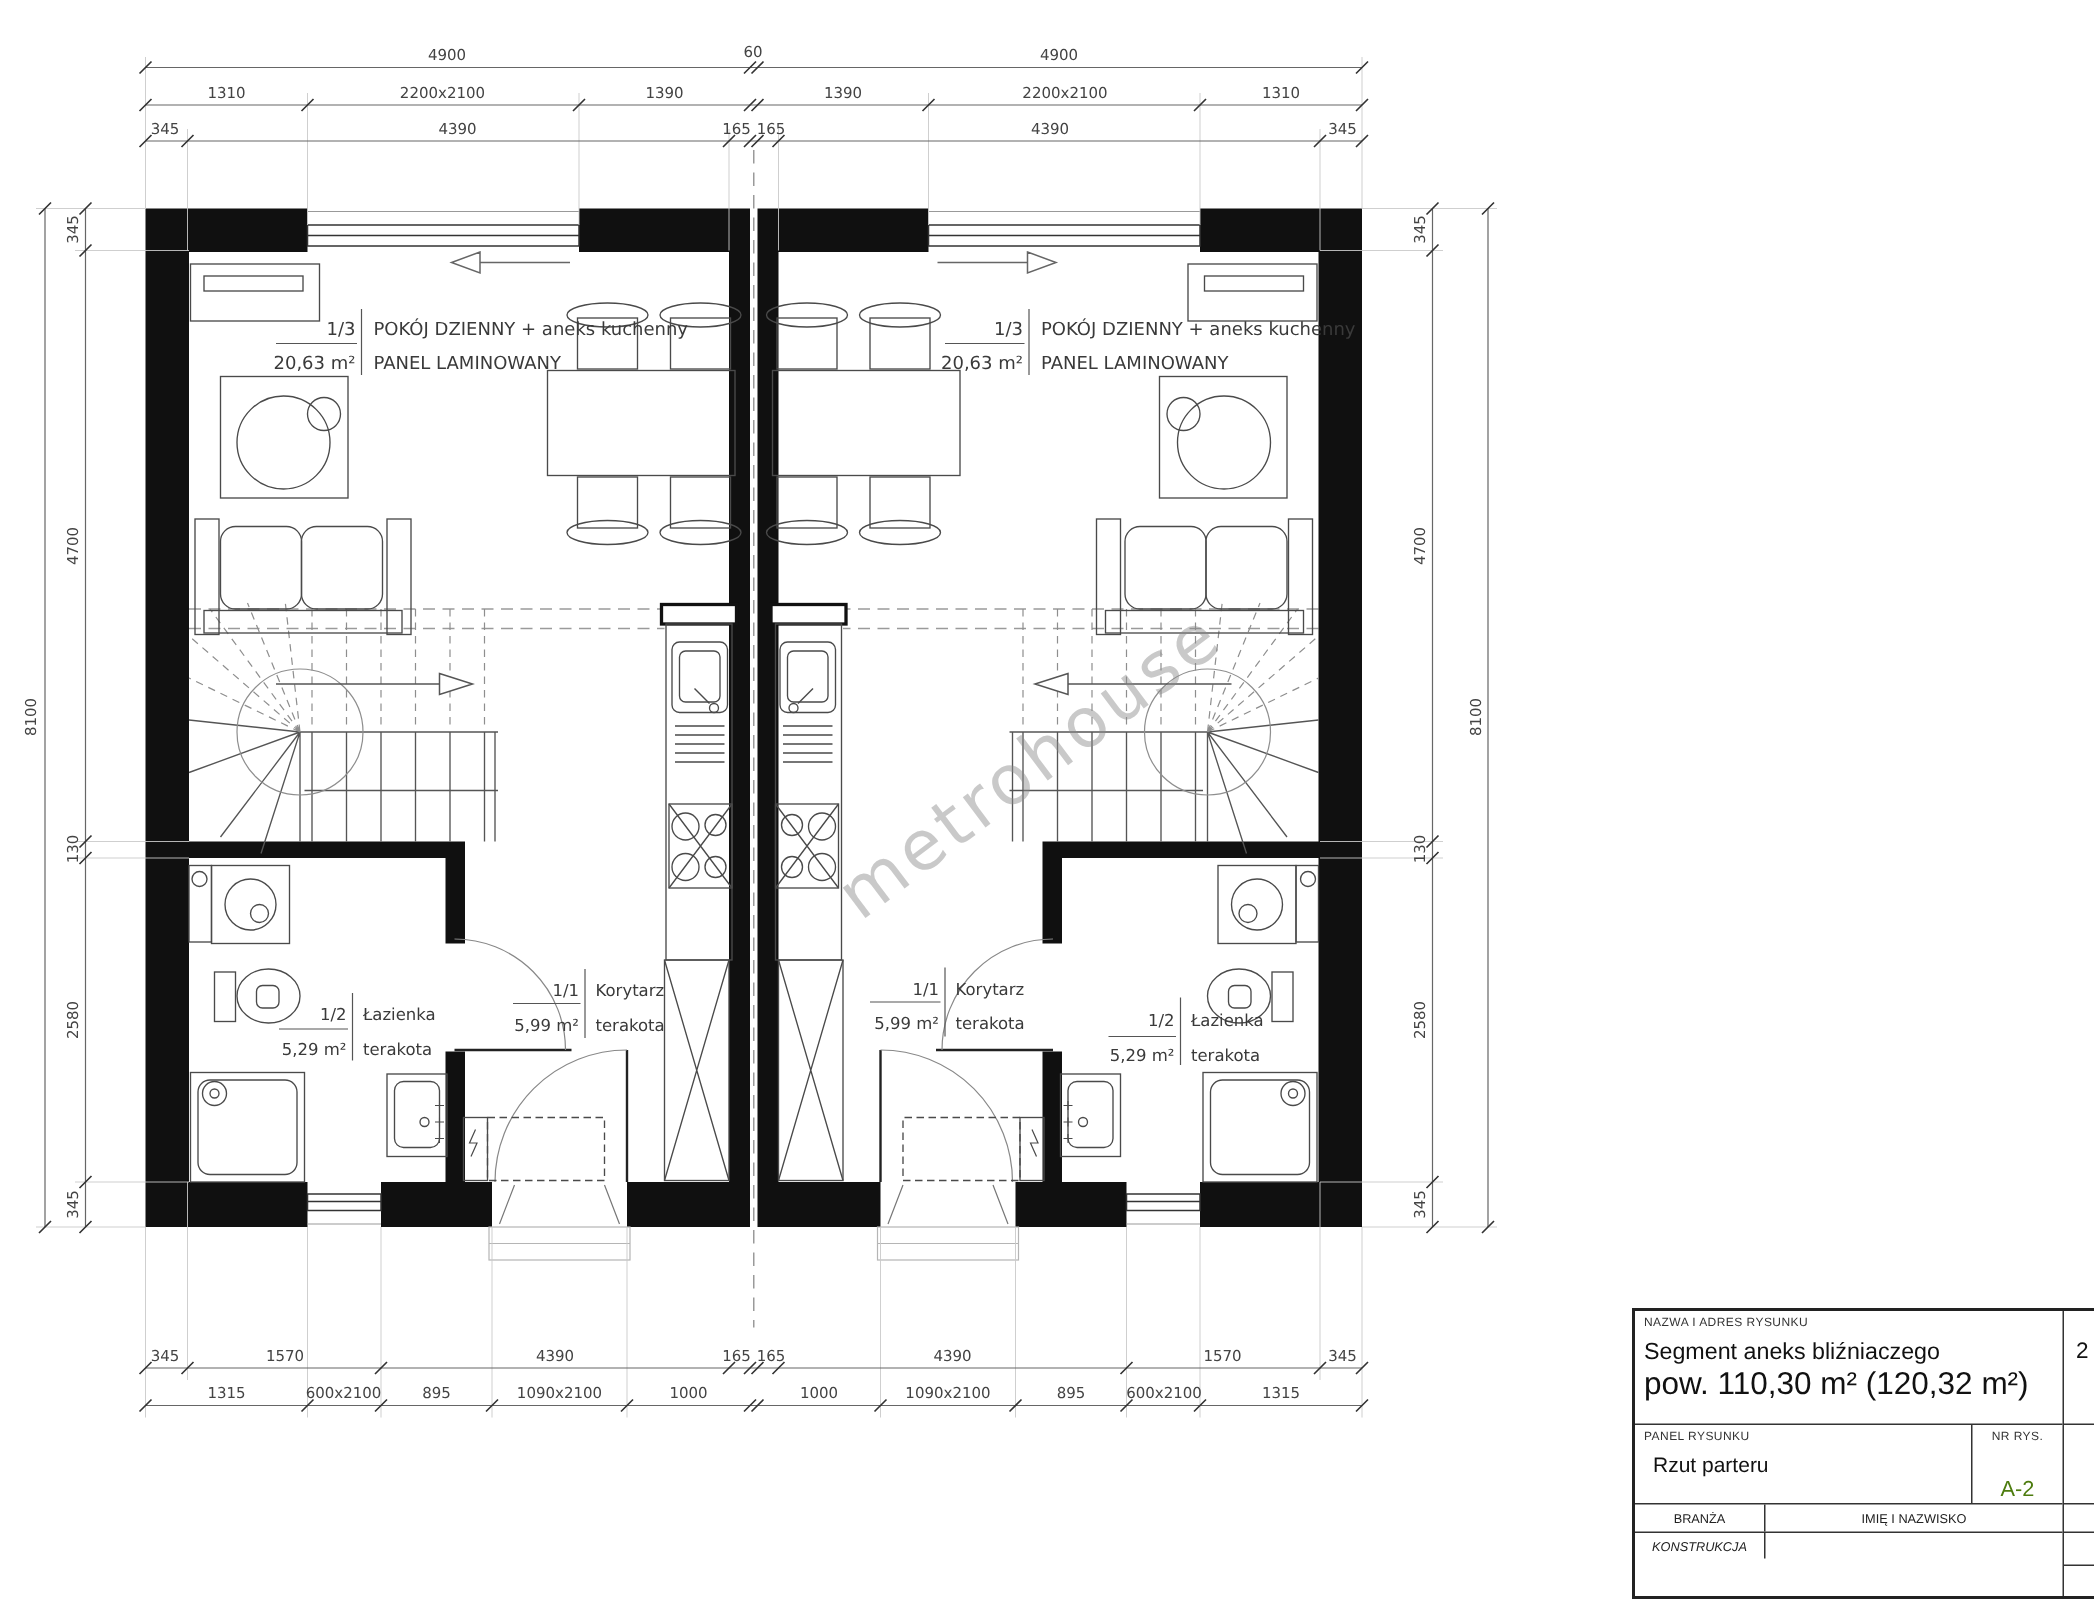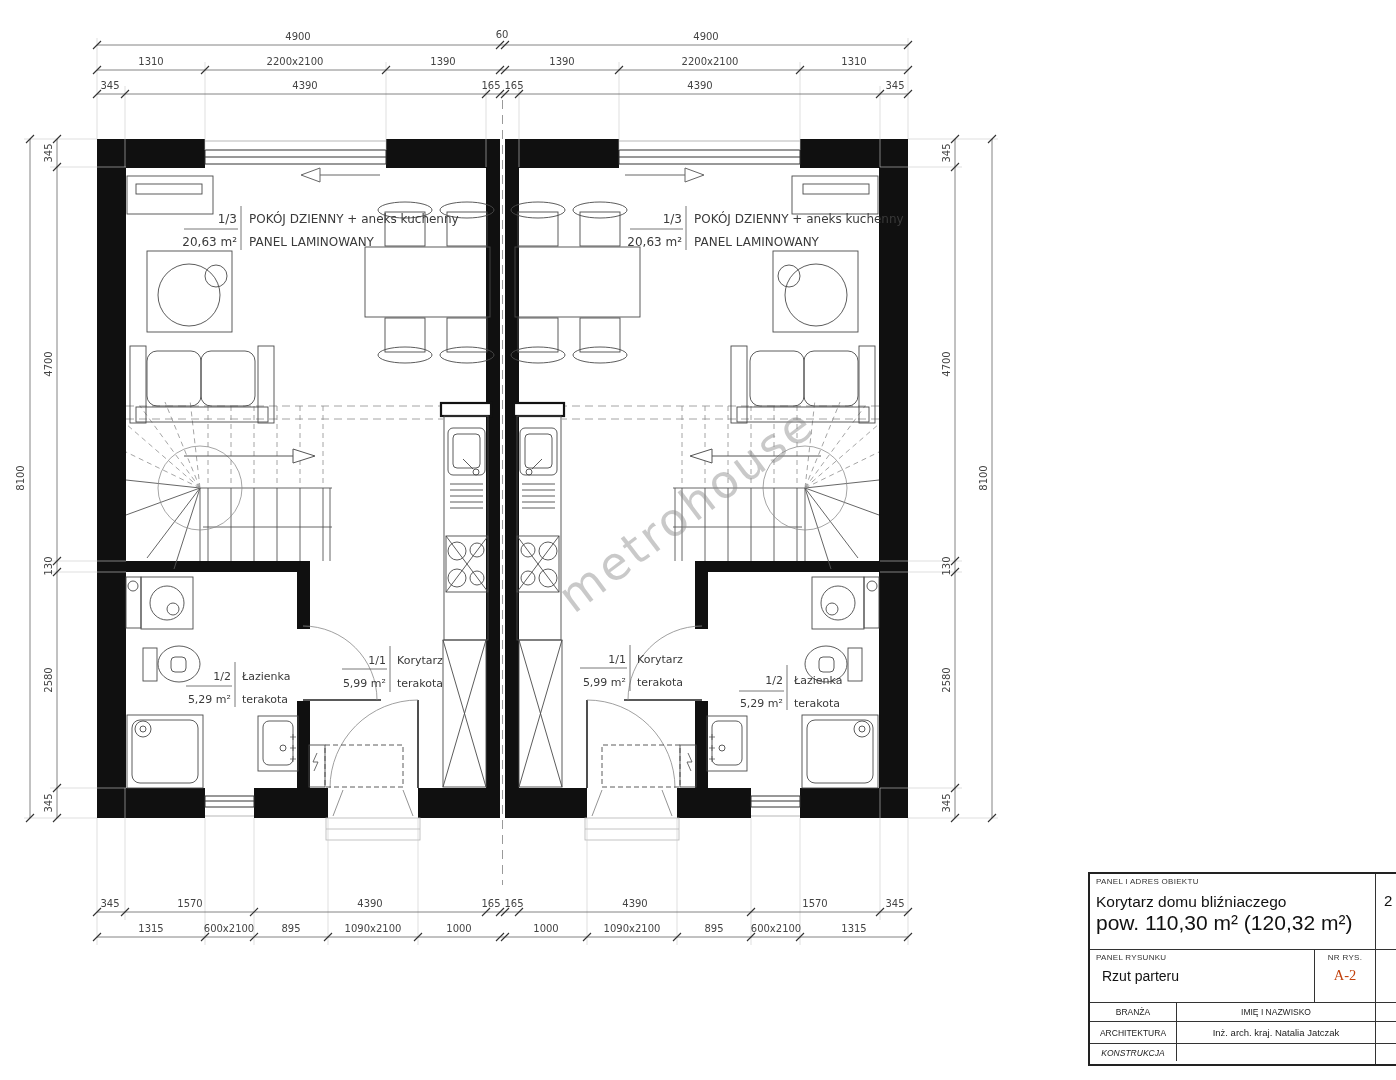--- a/index.html
+++ b/index.html
@@ -17,21 +17,21 @@
   .tb *{box-sizing:border-box;}
   .tb-main{position:absolute;left:0;top:0;width:285px;height:100%;}
   .tb-r1{height:76px;border-bottom:1px solid #333;padding:3px 6px;}
   .tb-lab{font-size:8px;color:#333;letter-spacing:.3px;}
   .tb-objname{font-size:15.5px;color:#111;margin-top:7px;}
   .tb-objarea{font-size:21px;color:#111;}
   .tb-r2{height:53px;border-bottom:1px solid #333;display:flex;}
   .tb-r2c1{width:225px;border-right:1px solid #333;padding:3px 6px;}
   .tb-draw{font-size:14px;color:#111;margin-top:6px;padding-left:6px;}
   .tb-r2c2{flex:1;padding:3px 4px;text-align:center;}
-  .tb-nr{font-size:14.5px;color:#c2410c;margin-top:5px;font-family:Liberation Serif, serif;}
+  .tb-nr{font-size:14.5px;color:#4d7c0f;margin-top:23px;}
   .tb-row{display:flex;border-bottom:1px solid #333;font-size:8.5px;color:#222;}
   .tb-row:last-child{border-bottom:none;font-style:italic;}
   .tb-c-branch{width:87px;border-right:1px solid #333;display:flex;align-items:center;justify-content:center;}
   .tb-c-name{flex:1;display:flex;align-items:center;justify-content:center;}
   .tb-r3{height:19px;}.tb-r4{height:22px;}.tb-r5{height:17px;}
   .tb-arch{font-size:9.5px;}
   .tb-right{position:absolute;left:285px;top:0;bottom:0;right:0;border-left:1px solid #333;}
   .tb-right .rr1{height:76px;border-bottom:1px solid #333;font-size:15px;color:#111;padding:18px 0 0 8px;}
   .tb-right .rr2{height:53px;border-bottom:1px solid #333;}
   .tb-right .rr3{height:19px;border-bottom:1px solid #333;}
@@ -306,42 +306,38 @@
     <text class="room-sm" x="637" y="663">Korytarz</text>
     <text class="room-sm" x="637" y="686">terakota</text>
   </g>
 
   <text class="wm" text-anchor="middle" x="688" y="525" transform="rotate(-37 688 512)">metrohouse</text>
 </svg>
 
 <div class="tb">
   <div class="tb-main">
     <div class="tb-r1">
-      <div class="tb-lab">PANEL I ADRES OBIEKTU</div>
-      <div class="tb-objname">Korytarz domu bliźniaczego</div>
+      <div class="tb-lab">NAZWA I ADRES RYSUNKU</div>
+      <div class="tb-objname">Segment aneks bliźniaczego</div>
       <div class="tb-objarea">pow. 110,30 m² (120,32 m²)</div>
     </div>
     <div class="tb-r2">
       <div class="tb-r2c1">
         <div class="tb-lab">PANEL RYSUNKU</div>
         <div class="tb-draw">Rzut parteru</div>
       </div>
       <div class="tb-r2c2">
         <div class="tb-lab">NR RYS.</div>
         <div class="tb-nr">A-2</div>
       </div>
     </div>
     <div class="tb-row tb-r3">
       <div class="tb-c-branch">BRANŻA</div>
       <div class="tb-c-name">IMIĘ I NAZWISKO</div>
     </div>
-    <div class="tb-row tb-r4">
-      <div class="tb-c-branch">ARCHITEKTURA</div>
-      <div class="tb-c-name tb-arch">Inż. arch. kraj. Natalia Jatczak</div>
-    </div>
     <div class="tb-row tb-r5">
       <div class="tb-c-branch">KONSTRUKCJA</div>
       <div class="tb-c-name"></div>
     </div>
   </div>
   <div class="tb-right">
     <div class="rr1">2</div>
     <div class="rr2"></div>
     <div class="rr3"></div>
     <div class="rr4"></div>

